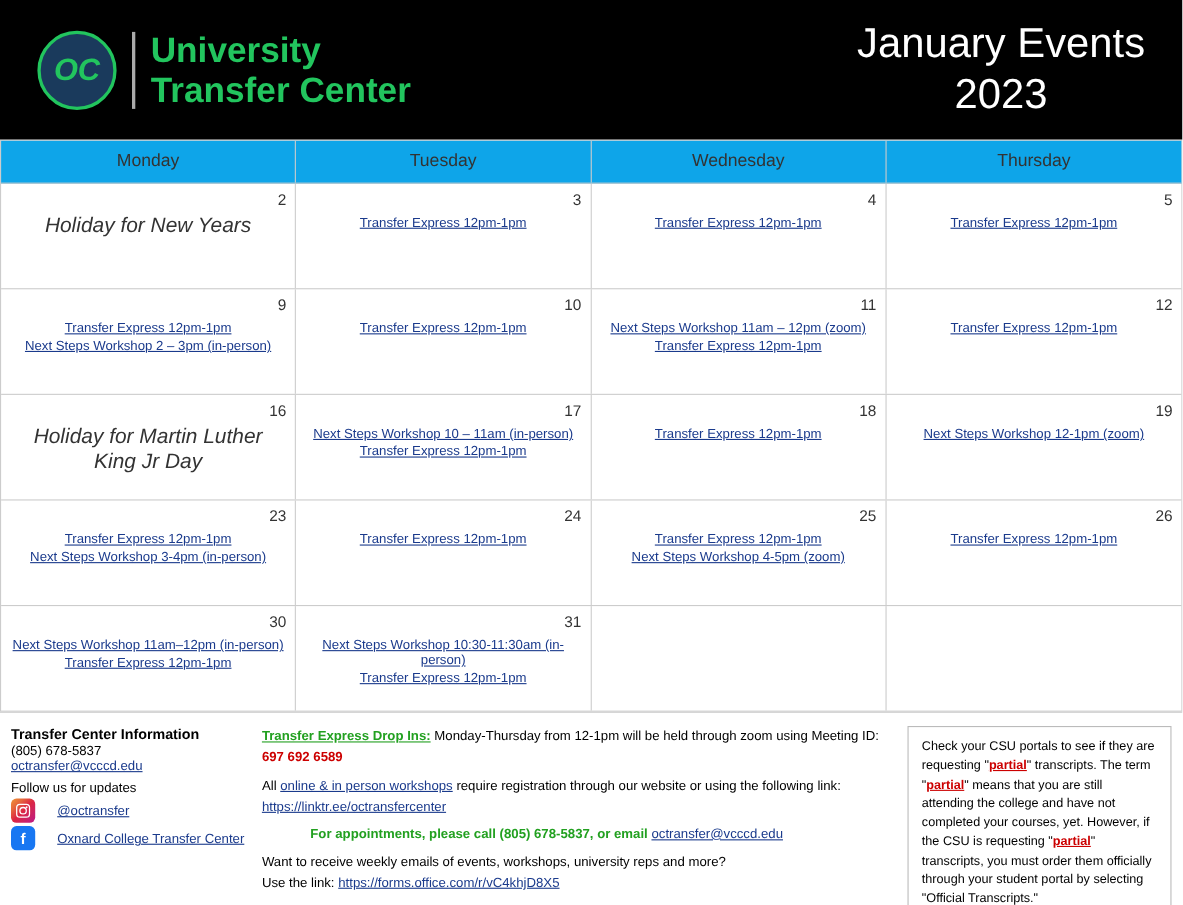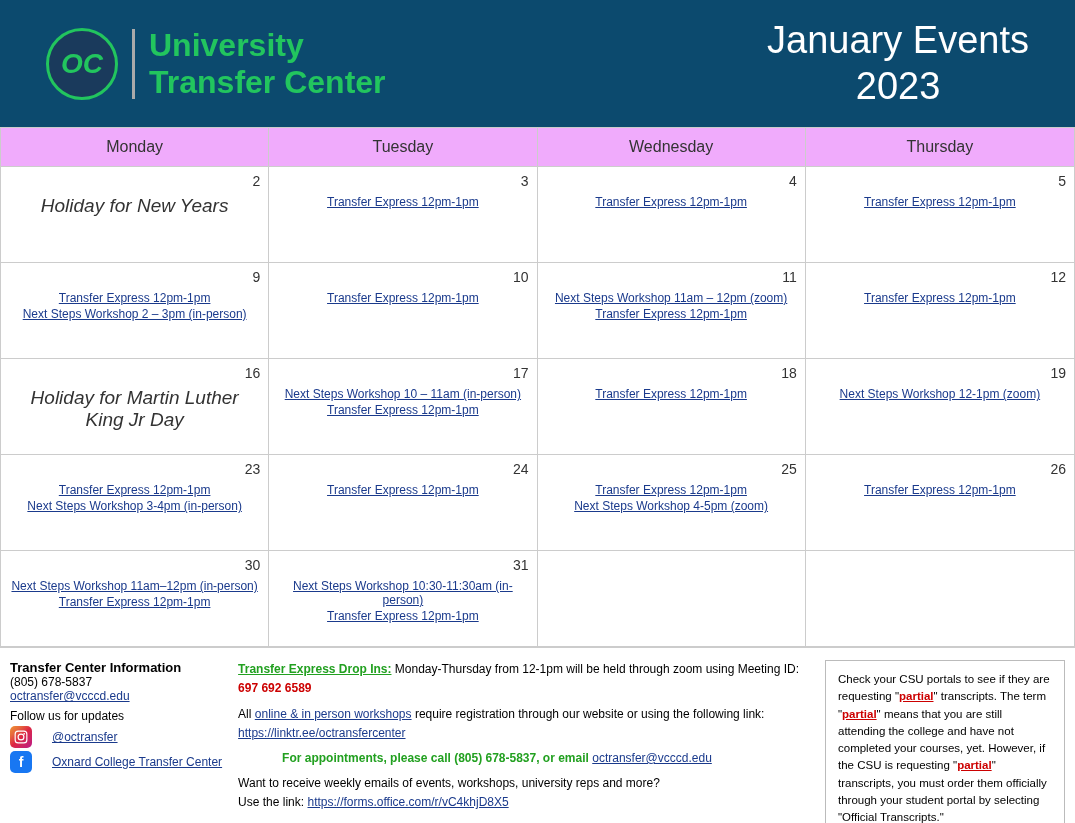--- a/index.html
+++ b/index.html
@@ -1,24 +1,24 @@
 <!DOCTYPE html>
 <html><head>
   <meta charset="utf-8">
   <style>
     * { box-sizing: border-box; margin: 0; padding: 0; }
     body { font-family: Arial, sans-serif; background: #fff; width: 1075px; }
 
     
     .header {
-      background: #0c4a6e;
+      background: #000000;
       display: flex;
       align-items: center;
       justify-content: space-between;
-      padding: 18px 46px;
+      padding: 18px 34px;
     }
     .logo-area {
       display: flex;
       align-items: center;
       gap: 14px;
     }
     .logo-circle {
       width: 72px;
       height: 72px;
       background: #1a3a5c;
@@ -53,21 +53,21 @@
     }
 
     
     .calendar-wrapper {
       border: 1px solid #ccc;
       margin: 0;
     }
     .cal-header {
       display: grid;
       grid-template-columns: repeat(4, 1fr);
-      background: #f0abfc;
+      background: #0ea5e9;
       border-bottom: 1px solid #ccc;
     }
     .cal-header-cell {
       text-align: center;
       padding: 10px 0;
       font-size: 16px;
       color: #333;
       border-right: 1px solid #ccc;
     }
     .cal-header-cell:last-child { border-right: none; }

